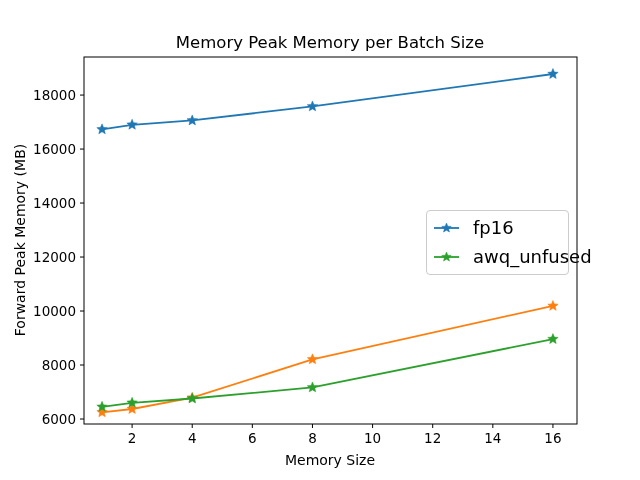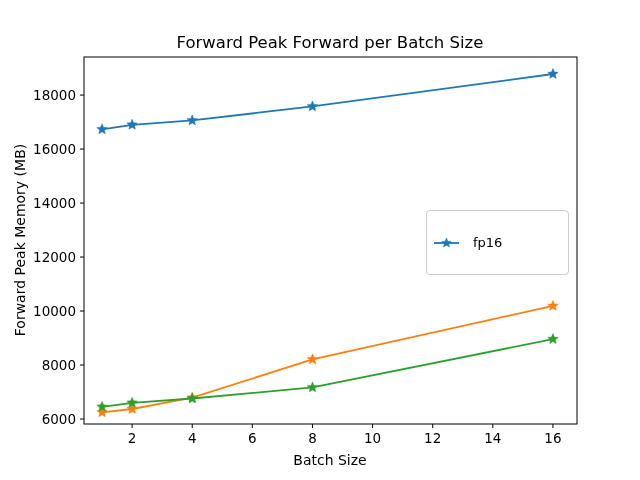--- a/index.html
+++ b/index.html
@@ -29,29 +29,29 @@
   svg.plot{position:absolute;left:0;top:0;}
   text.tick{font-family:"DejaVu Sans", sans-serif;font-size:13.5px;fill:#000;}
   .legend{
     position:absolute;left:426px;top:210px;width:143px;height:65px;
     box-sizing:border-box;
     background:rgba(255,255,255,0.9);
     border:1px solid #cccccc;border-radius:4px;
     display:flex;flex-direction:column;justify-content:space-around;
     padding:3px 4px 3px 6px;
   }
-  .legend-item{display:flex;align-items:center;font-size:13px;line-height:18px;}
+  .legend-item{display:flex;align-items:center;font-size:18px;line-height:18px;}
   .legend-item .sample{margin-right:13px;flex:0 0 auto;}
 </style>
 </head>
 <body>
 
 <div class="figure">
 
-  <div class="chart-title">Forward Peak Forward per Batch Size</div>
+  <div class="chart-title">Memory Peak Memory per Batch Size</div>
 
   <div class="y-label">Forward Peak Memory (MB)</div>
 
   <svg class="plot" id="plot" width="640" height="480">
       <rect x="84" y="57" width="493" height="367" fill="none" stroke="#000000" stroke-width="1"></rect>
       <line x1="132.09756097560975" y1="424" x2="132.09756097560975" y2="428" stroke="#000000" stroke-width="1"></line>
       <text x="132.09756097560975" y="443" text-anchor="middle" class="tick">2</text>
       <line x1="192.21951219512192" y1="424" x2="192.21951219512192" y2="428" stroke="#000000" stroke-width="1"></line>
       <text x="192.21951219512192" y="443" text-anchor="middle" class="tick">4</text>
       <line x1="252.3414634146341" y1="424" x2="252.3414634146341" y2="428" stroke="#000000" stroke-width="1"></line>
@@ -93,25 +93,32 @@
       <polygon points="312.46,353.85 313.92,357.34 317.69,357.65 314.82,360.11 315.70,363.80 312.46,361.82 309.23,363.80 310.11,360.11 307.23,357.65 311.01,357.34" fill="#ff7f0e" stroke="#ff7f0e" stroke-width="0.5"></polygon>
       <polygon points="552.95,300.40 554.41,303.89 558.18,304.20 555.31,306.66 556.18,310.35 552.95,308.37 549.72,310.35 550.60,306.66 547.72,304.20 551.50,303.89" fill="#ff7f0e" stroke="#ff7f0e" stroke-width="0.5"></polygon>
       <polyline points="102.0,406.9 132.1,402.8 192.2,398.5 312.5,387.4 553.0,339.1" fill="none" stroke="#2ca02c" stroke-width="1.8" stroke-linejoin="round"></polyline>
       <polygon points="102.04,401.36 103.49,404.86 107.27,405.16 104.39,407.62 105.27,411.31 102.04,409.33 98.80,411.31 99.68,407.62 96.81,405.16 100.58,404.86" fill="#2ca02c" stroke="#2ca02c" stroke-width="0.5"></polygon>
       <polygon points="132.10,397.31 133.55,400.81 137.33,401.11 134.45,403.57 135.33,407.26 132.10,405.28 128.86,407.26 129.74,403.57 126.87,401.11 130.64,400.81" fill="#2ca02c" stroke="#2ca02c" stroke-width="0.5"></polygon>
       <polygon points="192.22,392.99 193.67,396.49 197.45,396.79 194.57,399.25 195.45,402.94 192.22,400.96 188.99,402.94 189.87,399.25 186.99,396.79 190.76,396.49" fill="#2ca02c" stroke="#2ca02c" stroke-width="0.5"></polygon>
       <polygon points="312.46,381.92 313.92,385.42 317.69,385.72 314.82,388.19 315.70,391.87 312.46,389.90 309.23,391.87 310.11,388.19 307.23,385.72 311.01,385.42" fill="#2ca02c" stroke="#2ca02c" stroke-width="0.5"></polygon>
       <polygon points="552.95,333.60 554.41,337.10 558.18,337.40 555.31,339.86 556.18,343.55 552.95,341.58 549.72,343.55 550.60,339.86 547.72,337.40 551.50,337.10" fill="#2ca02c" stroke="#2ca02c" stroke-width="0.5"></polygon>
     </svg>
 
-  <div class="x-label">Batch Size</div>
+  <div class="x-label">Memory Size</div>
 
   <div class="legend">
     <div class="legend-item">
       <svg class="sample" width="27" height="14">
           <line x1="1" y1="7" x2="26" y2="7" stroke="#1f77b4" stroke-width="1.8"></line>
           <polygon points="13.50,2.00 14.82,5.18 18.26,5.45 15.64,7.70 16.44,11.05 13.50,9.25 10.56,11.05 11.36,7.70 8.74,5.45 12.18,5.18" fill="#1f77b4" stroke="#1f77b4" stroke-width="0.5"></polygon>
         </svg>
       <span>fp16</span>
     </div>
+    <div class="legend-item">
+      <svg class="sample" width="27" height="14">
+          <line x1="1" y1="7" x2="26" y2="7" stroke="#2ca02c" stroke-width="1.8"></line>
+          <polygon points="13.50,2.00 14.82,5.18 18.26,5.45 15.64,7.70 16.44,11.05 13.50,9.25 10.56,11.05 11.36,7.70 8.74,5.45 12.18,5.18" fill="#2ca02c" stroke="#2ca02c" stroke-width="0.5"></polygon>
+        </svg>
+      <span>awq_unfused</span>
+    </div>
   </div>
 
 </div>
 
 </body></html>

